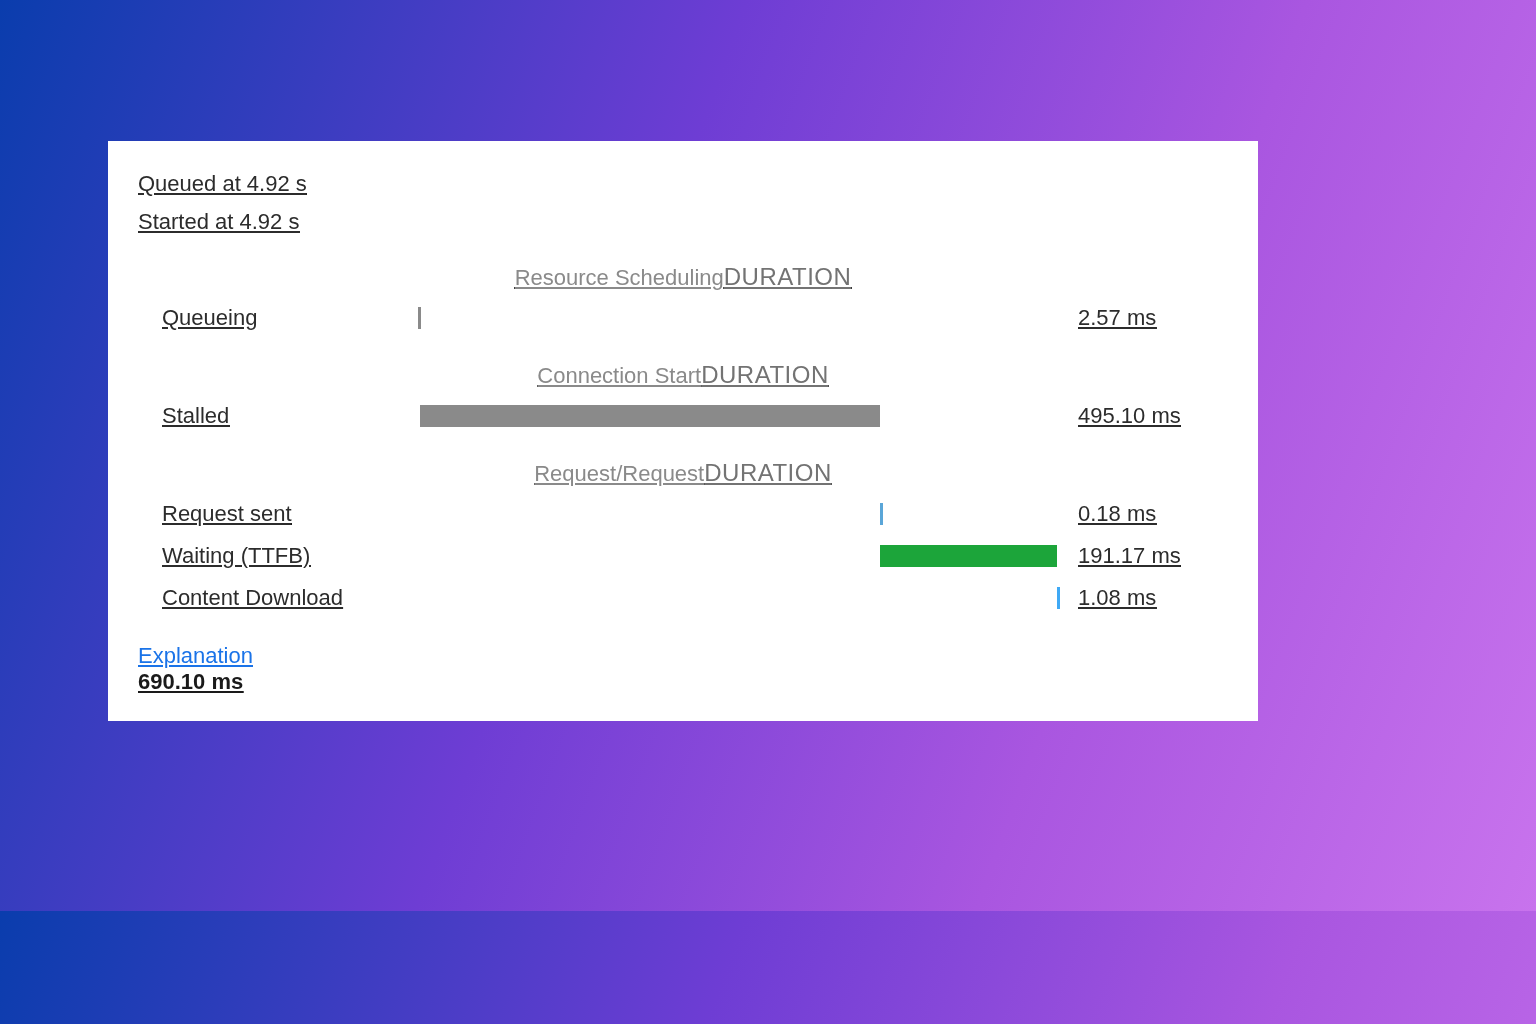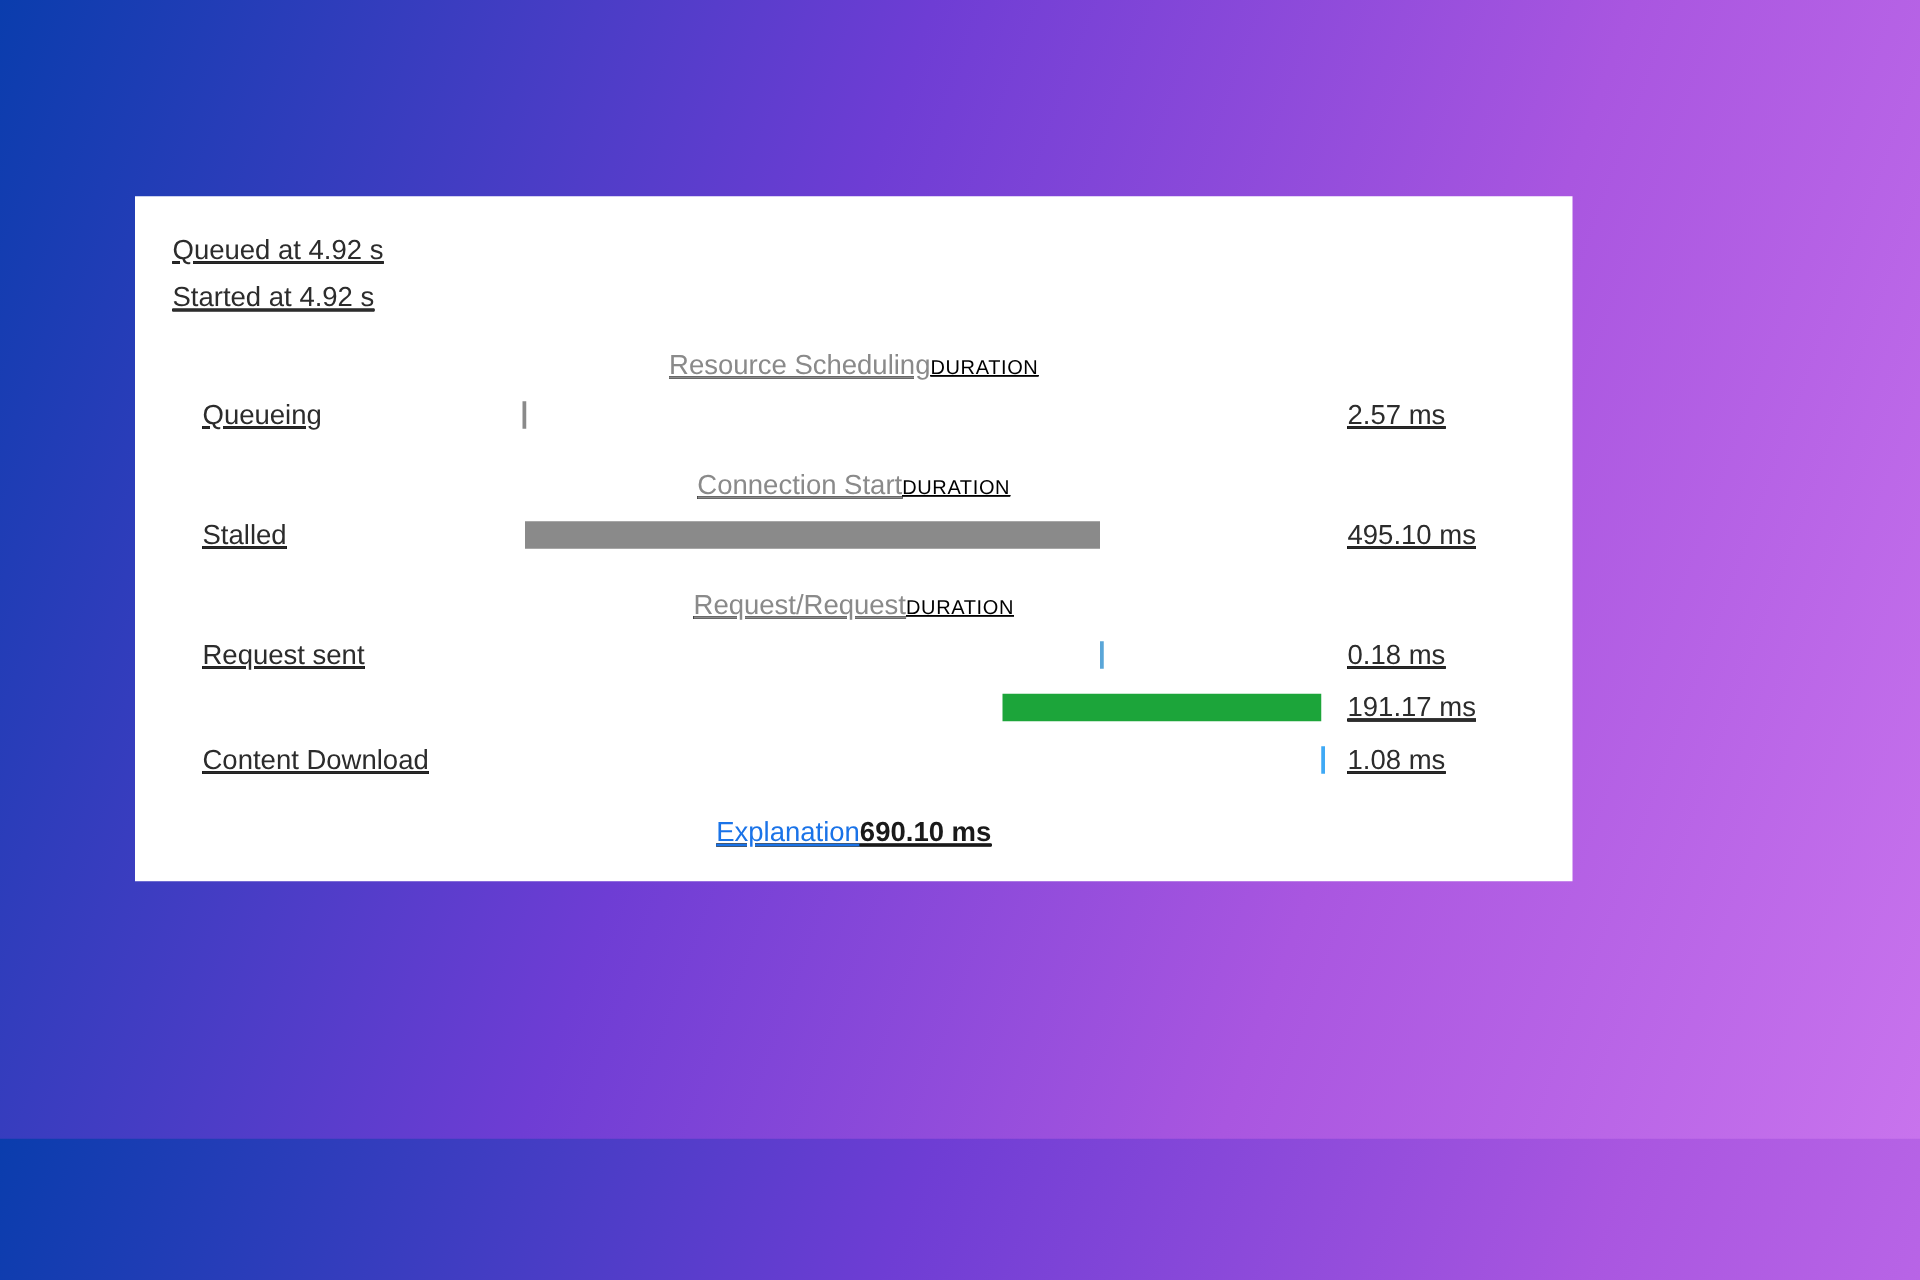--- a/index.html
+++ b/index.html
@@ -37,22 +37,22 @@
       display: flex;
       justify-content: center;
       align-items: baseline;
       margin-bottom: 12px;
     }
     .section-title {
       font-size: 22px;
       color: #8a8a8a;
     }
     .duration-head {
-      font-size: 16px;
-      color: #000000;
+      font-size: 24px;
+      color: #737373;
       letter-spacing: 0.5px;
     }
     .row {
       display: flex;
       align-items: center;
       margin-bottom: 12px;
       height: 30px;
     }
     .row-label {
       width: 280px;
@@ -73,23 +73,24 @@
       height: 22px;
     }
     .row-value {
       width: 150px;
       flex-shrink: 0;
       font-size: 22px;
       color: #2c2c2c;
     }
     .footer {
       display: flex;
-      justify-content: center;
+      justify-content: flex-start;
       align-items: baseline;
       margin-top: 30px;
+      flex-direction: column;
     }
     .explanation-link {
       font-size: 22px;
       color: #1a73e8;
       text-decoration: underline;
       cursor: pointer;
     }
     .total {
       font-size: 22px;
       font-weight: 700;
@@ -138,20 +139,21 @@
       <span class="duration-head">DURATION</span>
     </div>
     <div class="row">
       <div class="row-label">Request sent</div>
       <div class="bar-track">
         <div class="bar" style="left: 72.1156%; width: 0.5%; background: rgb(90, 166, 216);"></div>
       </div>
       <div class="row-value">0.18 ms</div>
     </div>
     <div class="row">
+      <div class="row-label">Waiting (TTFB)</div>
       <div class="bar-track">
         <div class="bar" style="left: 72.1417%; width: 27.7018%; background: rgb(28, 165, 58);"></div>
       </div>
       <div class="row-value">191.17 ms</div>
     </div>
     <div class="row">
       <div class="row-label">Content Download</div>
       <div class="bar-track">
         <div class="bar" style="left: 99.8435%; width: 0.5%; background: rgb(63, 169, 245);"></div>
       </div>

